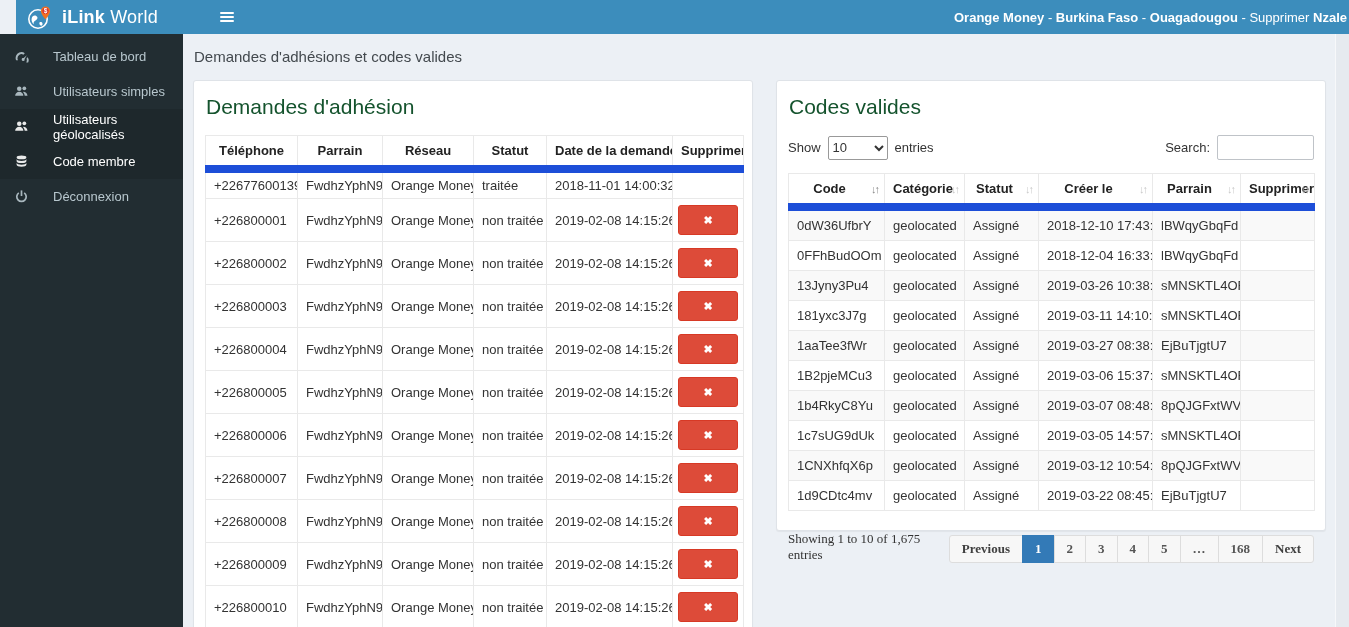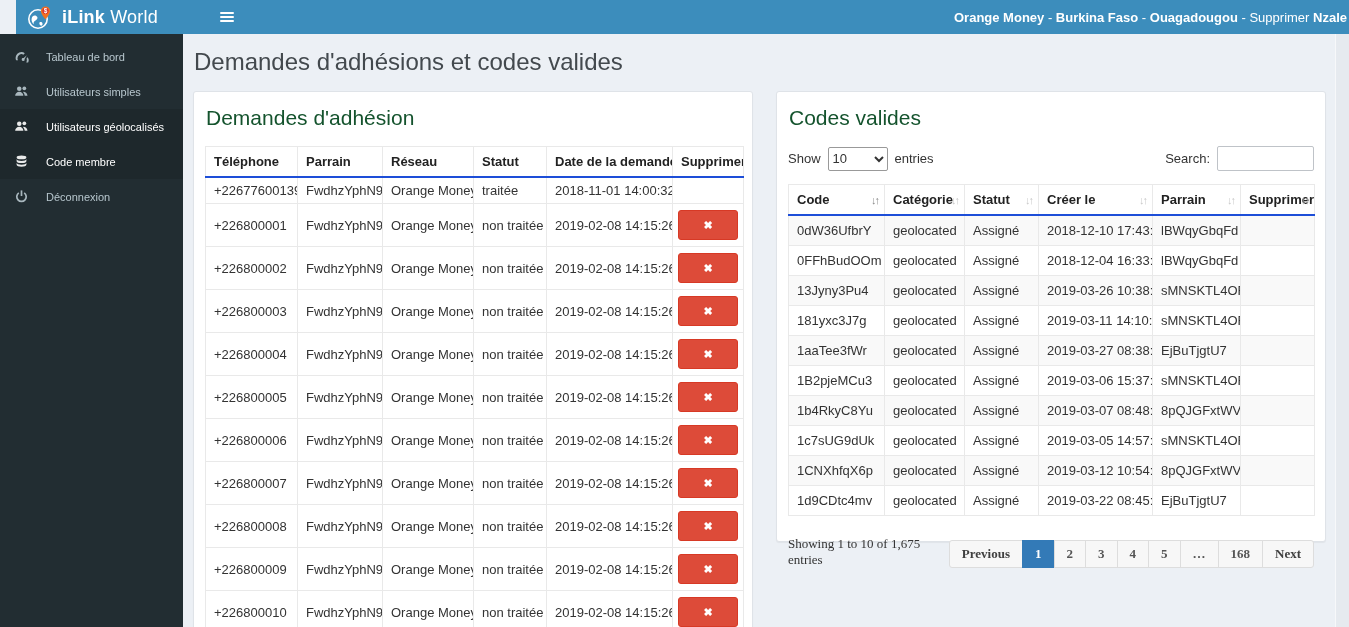--- a/index.html
+++ b/index.html
@@ -17,40 +17,40 @@
   .brand-text { font-size:18px; letter-spacing:.2px; }
   .brand-text b { font-weight:700; }
   .hamburger { position:absolute; left:190px; top:0; width:42px; height:34px; display:flex; flex-direction:column; justify-content:center; align-items:center; gap:2px; cursor:pointer; }
   .hamburger i { display:block; width:14px; height:2px; background:#fff; border-radius:1px; }
   .user-info { position:absolute; right:18px; top:0; height:34px; display:flex; align-items:center; color:#fff; font-size:13px; white-space:pre; }
   .user-info .b { font-weight:700; }
 
   
   .sidebar { position:absolute; left:0; top:34px; width:183px; height:593px; background:#222d32; }
   .menu { padding-top:5px; }
-  .menu-item { display:flex; align-items:center; gap:17px; height:35px; padding:0 14px; color:#b8c7ce; font-size:11px; cursor:pointer; }
+  .menu-item { display:flex; align-items:center; gap:24px; height:35px; padding:0 14px; color:#b8c7ce; font-size:13px; cursor:pointer; }
   .menu-item.active { background:#1e282c; color:#fff; }
   .menu-item svg { width:15px; height:15px; flex:0 0 15px; fill:currentColor; opacity:.9; }
 
   
   .scroll-strip { position:absolute; right:0; top:34px; width:14px; height:593px; background:#e6eaef; border-left:1px solid #f7f8fa; }
 
   
   .main { position:absolute; left:183px; top:34px; width:1152px; height:593px; padding:8px 0 0 10px; }
-  .page-title { font-size:24px; font-weight:400; color:#43494e; margin:6px 0 15px 1px; }
+  .page-title { font-size:15px; font-weight:400; color:#43494e; margin:6px 0 15px 1px; }
   .panels { display:flex; align-items:flex-start; gap:23px; }
   .panel { background:#fff; border:1px solid #dfe3e8; border-radius:3px; box-shadow:0 1px 1px rgba(0,0,0,.05); padding:11px; }
   .panel-title { font-size:21px; font-weight:400; color:#14532d; margin:3px 0 16px 1px; }
   .panel-adhesions { width:560px; height:640px; }
   .panel-codes { width:550px; height:451px; }
 
   
   table { width:100%; border-collapse:collapse; font-size:13px; color:#333; table-layout:fixed; }
   th, td { border:1px solid #e9e9e9; padding:5px 8px; text-align:left; vertical-align:middle; overflow:hidden; white-space:nowrap; }
-  thead th { font-weight:700; color:#222; border-bottom:2px solid #1d4ed8; padding-top:7px; padding-bottom:7px; }
+  thead th { font-weight:700; color:#222; border-bottom:8px solid #1d4ed8; padding-top:7px; padding-bottom:7px;text-align:center; }
 
   .adh-table col.c-phone{width:92px} .adh-table col.c-parrain{width:85px}
   .adh-table col.c-reseau{width:91px} .adh-table col.c-statut{width:73px}
   .adh-table col.c-date{width:126px} .adh-table col.c-del{width:71px}
   .adh-table td.btn-cell { padding:6px 5px; }
   .del-btn { display:flex; align-items:center; justify-content:center; width:100%; height:30px;
     background:#dd4b39; border:1px solid #d73925; border-radius:3px; color:#fff; cursor:pointer; }
   .del-btn span { font-size:11px; font-weight:700; }
 
   .codes-table col.c-code{width:96px} .codes-table col.c-cat{width:80px}

